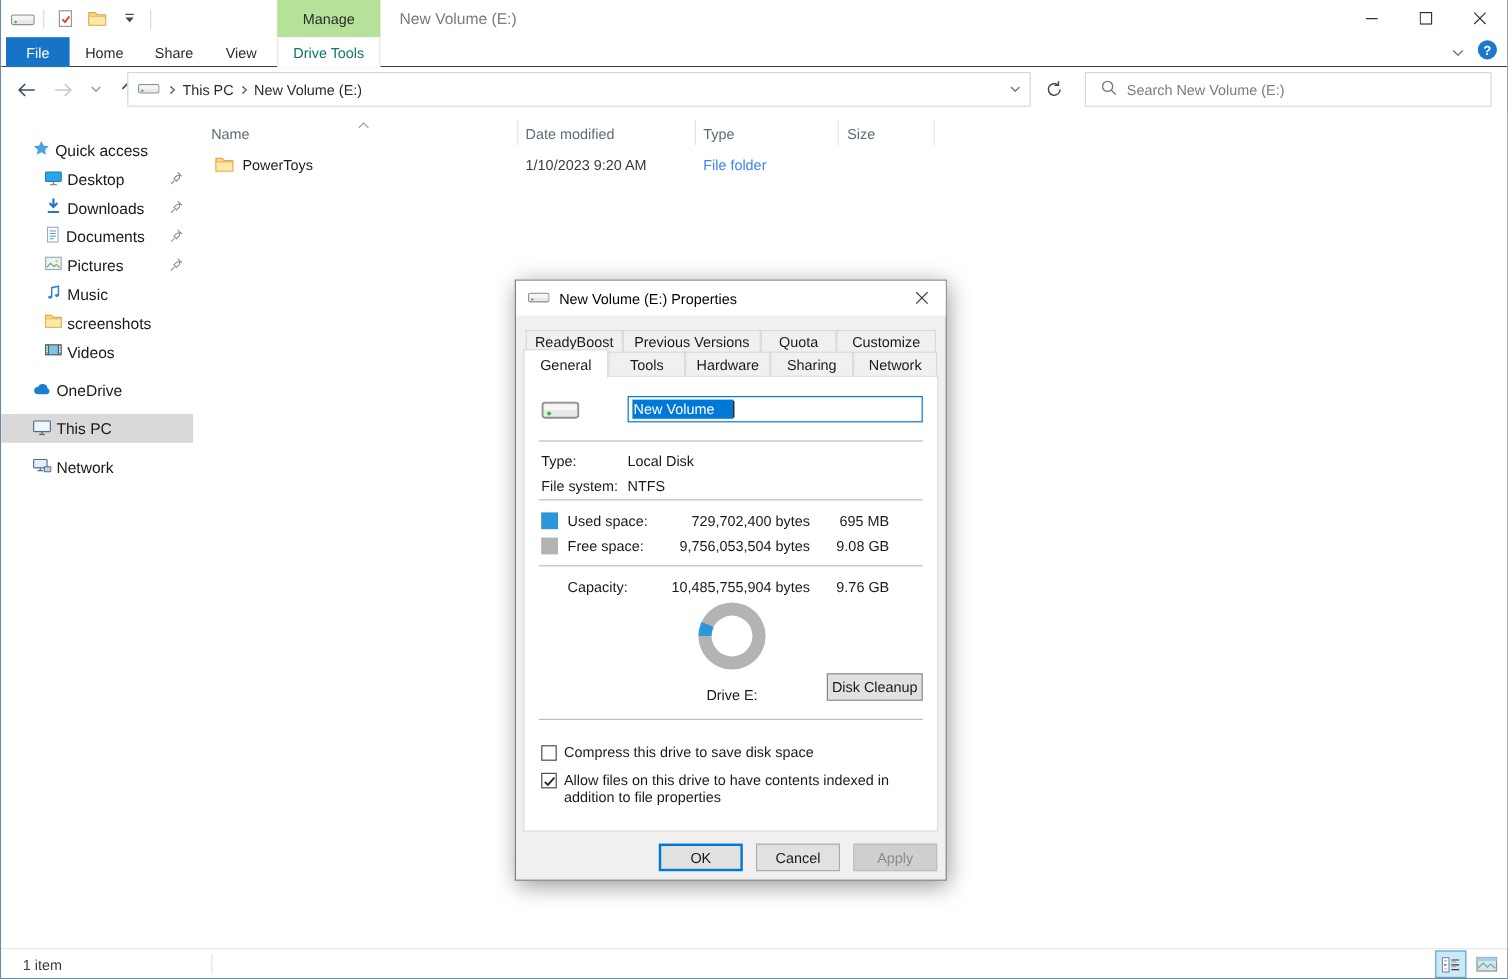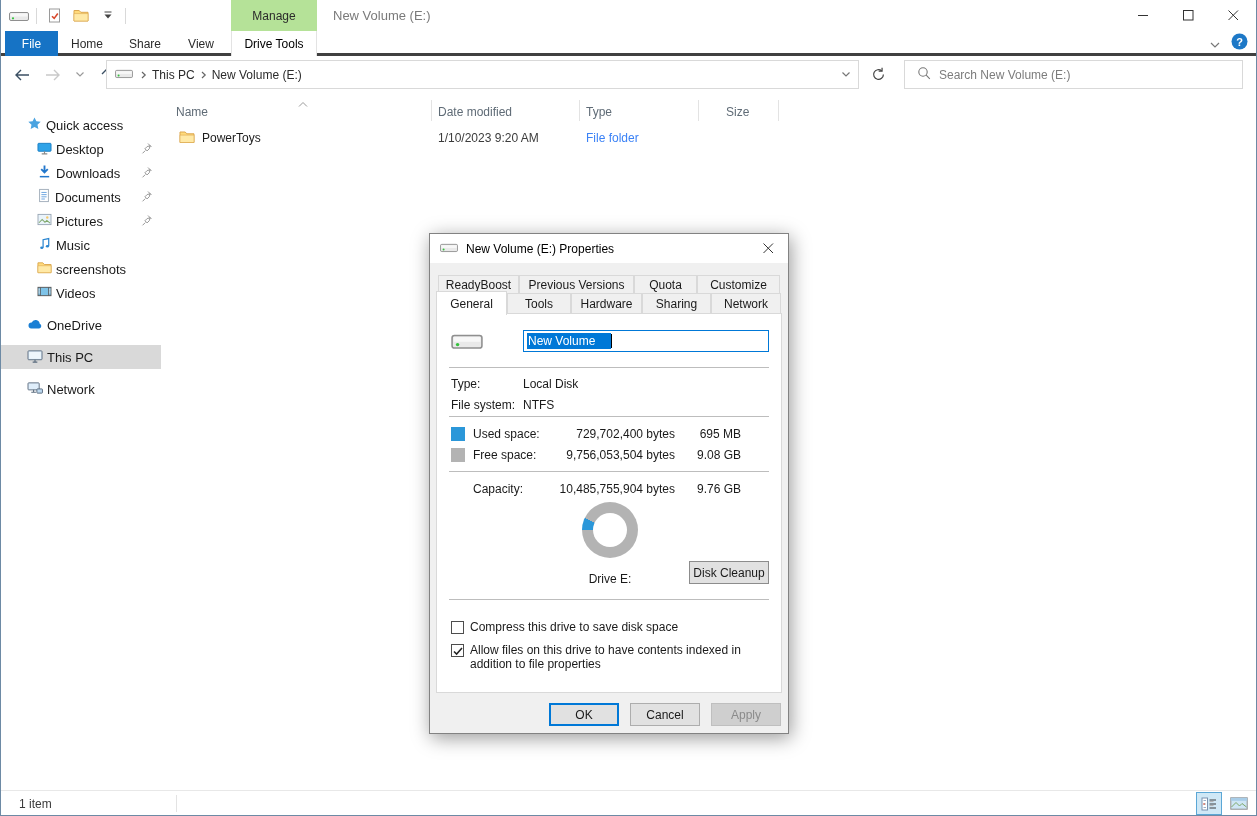--- a/index.html
+++ b/index.html
@@ -13,31 +13,31 @@
   .qat { position:absolute; left:8px; top:0; height:31px; display:flex; align-items:center; gap:7px; }
   .qat .sep { width:1px; height:16px; background:#d9d9d9; }
   .qat-btn { display:flex; align-items:center; justify-content:center; width:20px; height:22px; }
   .manage-tab { position:absolute; left:230px; top:0; width:86px; height:31px; background:#b5e298;
                 display:flex; align-items:center; justify-content:center; font-size:12px; color:#2b2b2b; }
   .win-title { position:absolute; left:332px; top:0; height:31px; line-height:31px; font-size:13px; color:#7a7a7a; }
   .win-controls { position:absolute; right:0; top:0; height:31px; display:flex; }
   .win-btn { width:45px; height:31px; display:flex; align-items:center; justify-content:center; }
 
   
-  .ribbonrow { position:absolute; left:0; top:31px; width:100%; height:25px; background:#fff; border-bottom:3px solid #404040; }
+  .ribbonrow { position:absolute; left:0; top:31px; width:100%; height:25px; background:#fff; border-bottom:1px solid #404040; }
   .file-tab { position:absolute; left:4px; top:0; width:53px; height:25px; background:#1673c5; color:#fff;
               display:flex; align-items:center; justify-content:center; font-size:12px; }
   .rtab { position:absolute; top:0; height:25px; display:flex; align-items:center; justify-content:center;
           font-size:12px; color:#2b2b2b; }
   .rtab.home { left:62px; width:48px; }
   .rtab.share { left:120px; width:48px; }
   .rtab.view { left:176px; width:48px; }
   .drive-tools { position:absolute; left:230px; top:0; width:86px; height:25px; background:#fff;
                  border-left:1px solid #e3e3e3; border-right:1px solid #e3e3e3;
-                 display:flex; align-items:center; justify-content:center; font-size:12px; color:#000000; }
+                 display:flex; align-items:center; justify-content:center; font-size:12px; color:#0f766e; }
   .ribbon-right { position:absolute; right:8px; top:0; height:25px; display:flex; align-items:center; gap:10px; }
 
   
   .navbar { position:absolute; left:0; top:56px; width:100%; height:37px; background:#fff; }
   .nav-arrows { position:absolute; left:10px; top:0; height:37px; display:flex; align-items:center; gap:9px; }
   .nav-btn { display:flex; align-items:center; justify-content:center; width:22px; height:24px; }
   .nav-btn.small { width:14px; }
   .addressbar { position:absolute; left:105px; top:4px; width:753px; height:29px; border:1px solid #d9d9d9;
                 background:#fff; display:flex; align-items:center; font-size:12px; color:#2b2b2b; }
   .addressbar .crumb-icon { margin:0 6px 0 8px; }
@@ -58,21 +58,21 @@
   .side-item .pin { position:absolute; right:8px; top:5px; }
   .side-item span.lbl { white-space:nowrap; }
 
   
   .filearea { position:absolute; left:160px; top:93px; width:1097px; height:697px; background:#fff; }
   .col-headers { position:absolute; left:0; top:4px; height:24px; width:100%; font-size:12px; color:#5f6b76; }
   .col-h { position:absolute; top:8px; }
   .col-h.name { left:15px; }
   .col-h.date { left:277px; }
   .col-h.type { left:425px; }
-  .col-h.size { left:545px;margin-left:20px; }
+  .col-h.size { left:545px; }
   .col-sep { position:absolute; top:3px; width:1px; height:21px; background:#e3e3e3; }
   .sort-caret { position:absolute; left:136px; top:0px; }
   .file-row { position:absolute; left:0; top:34px; height:22px; width:760px; display:flex; align-items:center; font-size:12px; color:#1c1c1c; }
   .file-row .f-icon { position:absolute; left:18px; top:3px; }
   .file-row .f-name { position:absolute; left:41px; }
   .file-row .f-date { position:absolute; left:277px; color:#3b3b3b; }
   .file-row .f-type { position:absolute; left:425px; color:#3b82f6; }
 
   
   .statusbar { position:absolute; left:0; top:790px; width:100%; height:26px; background:#fff; border-top:1px solid #e8e8e8;

